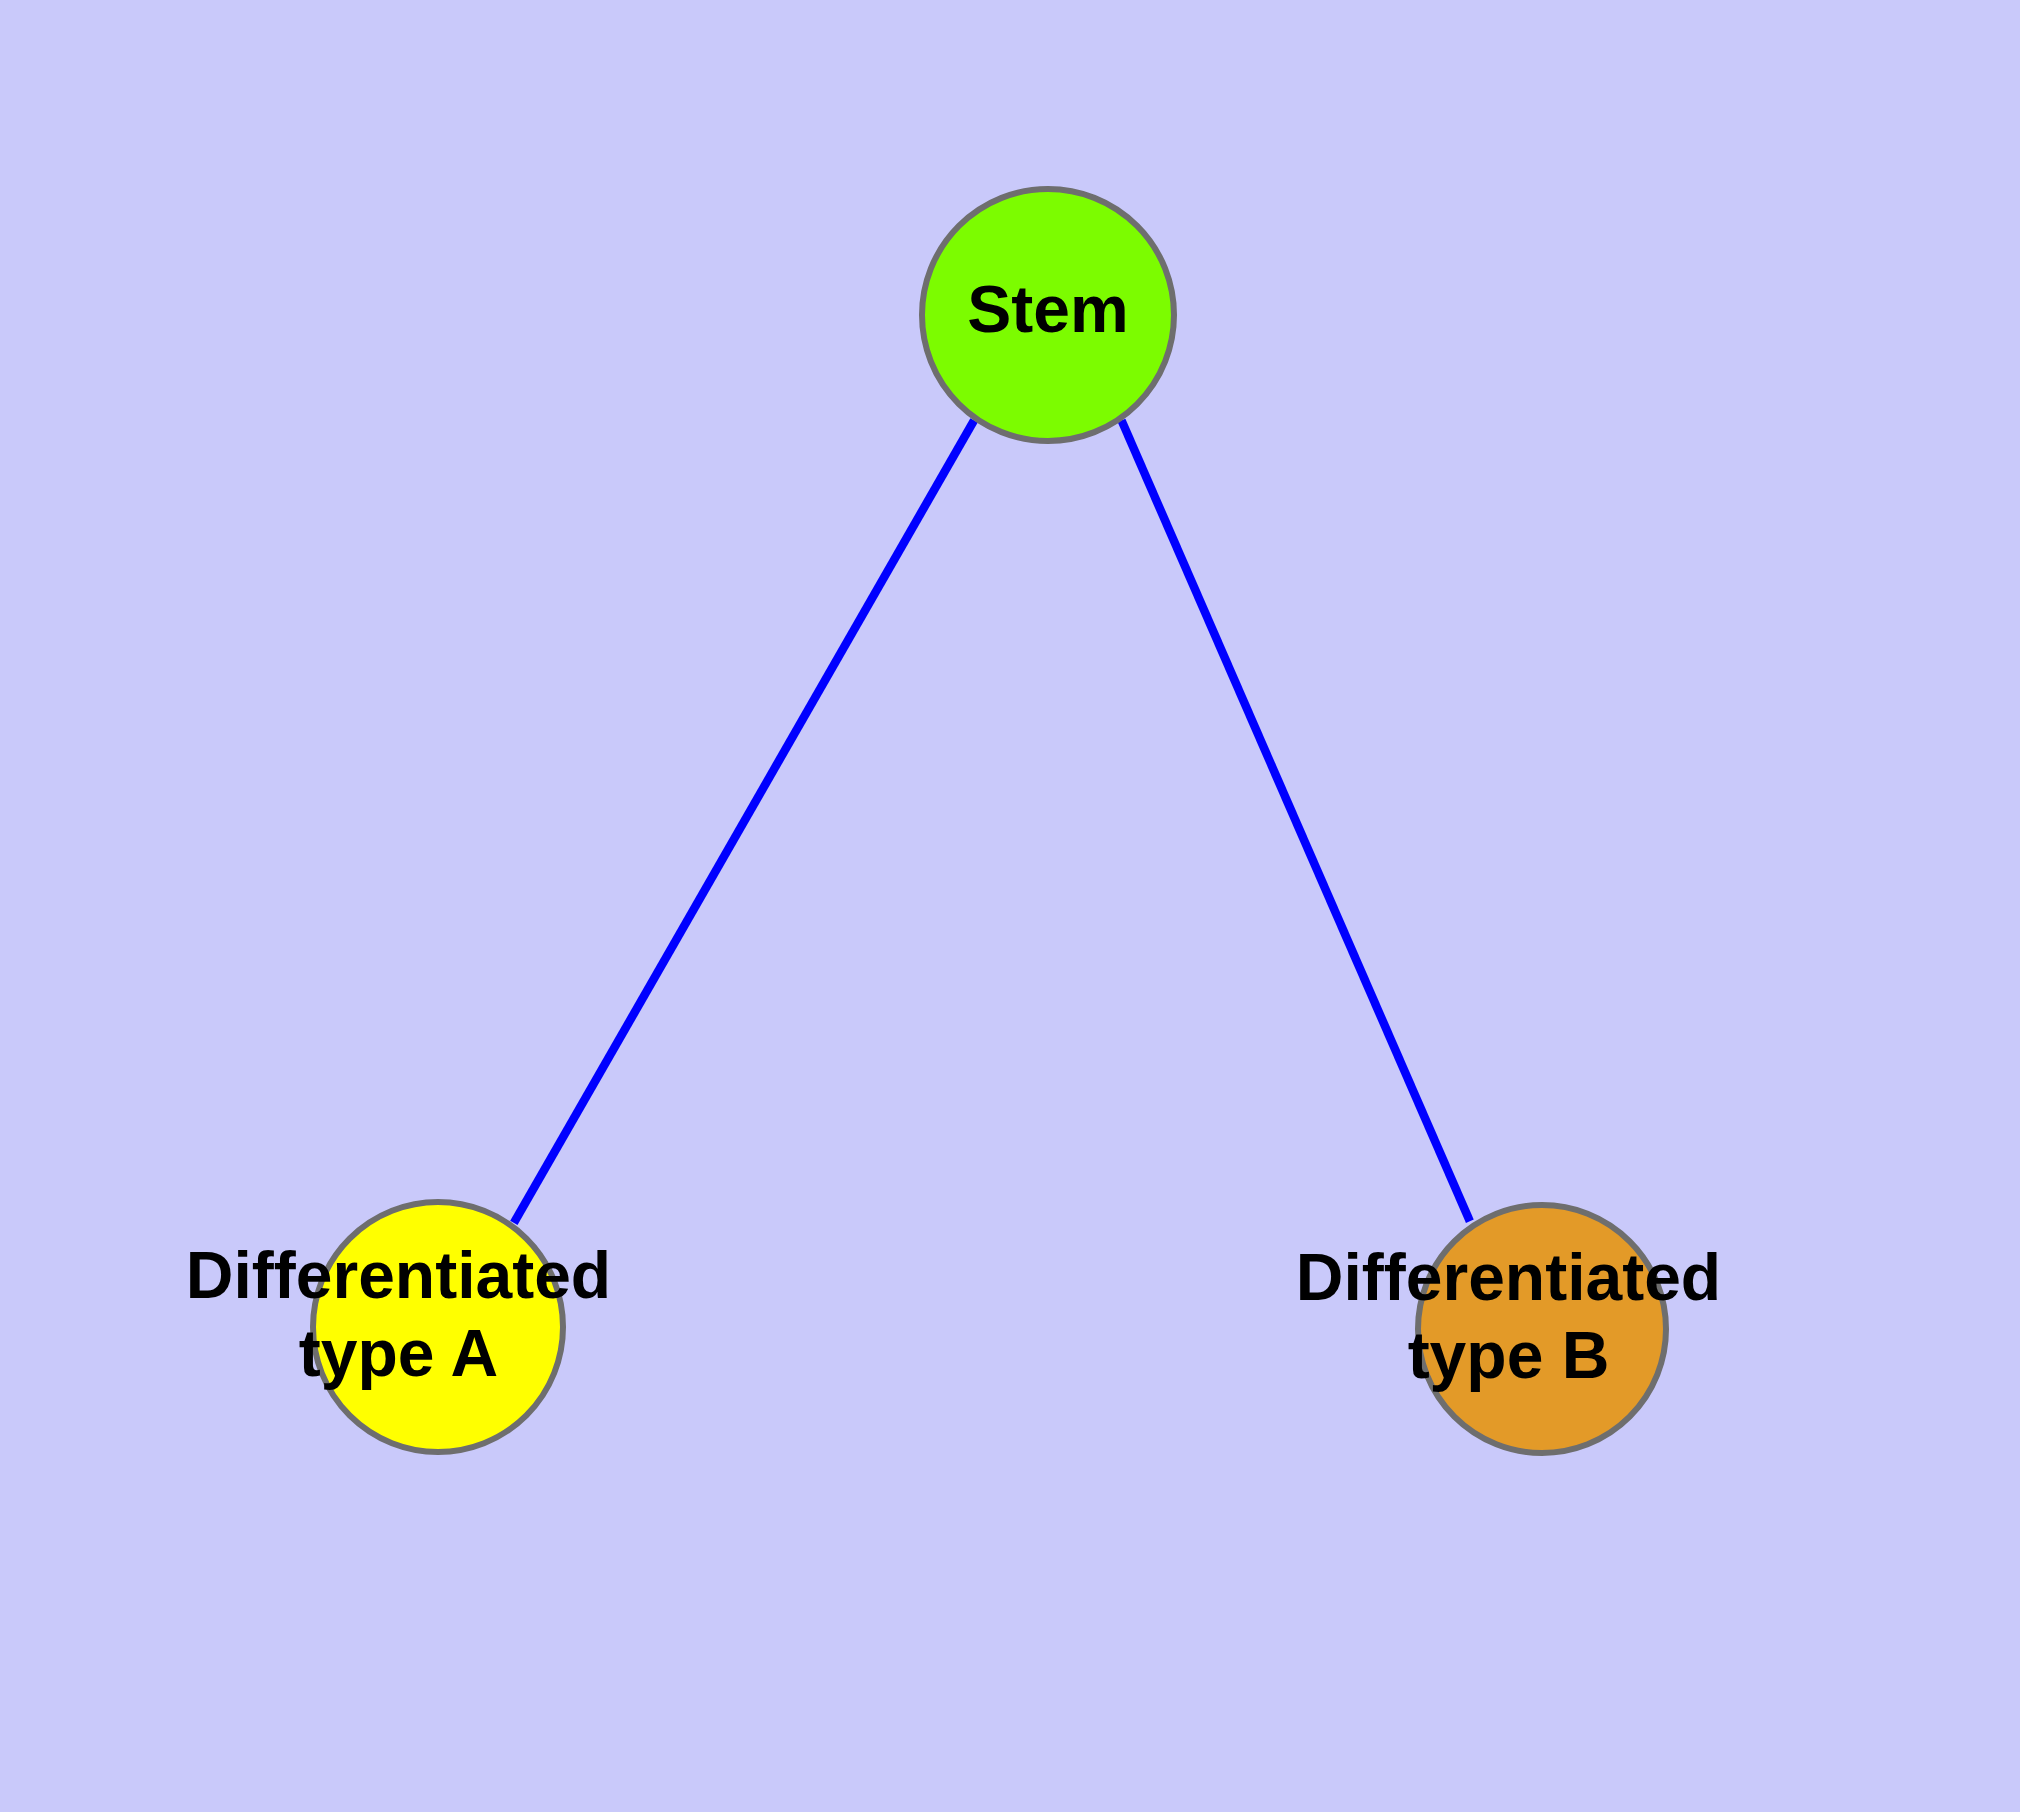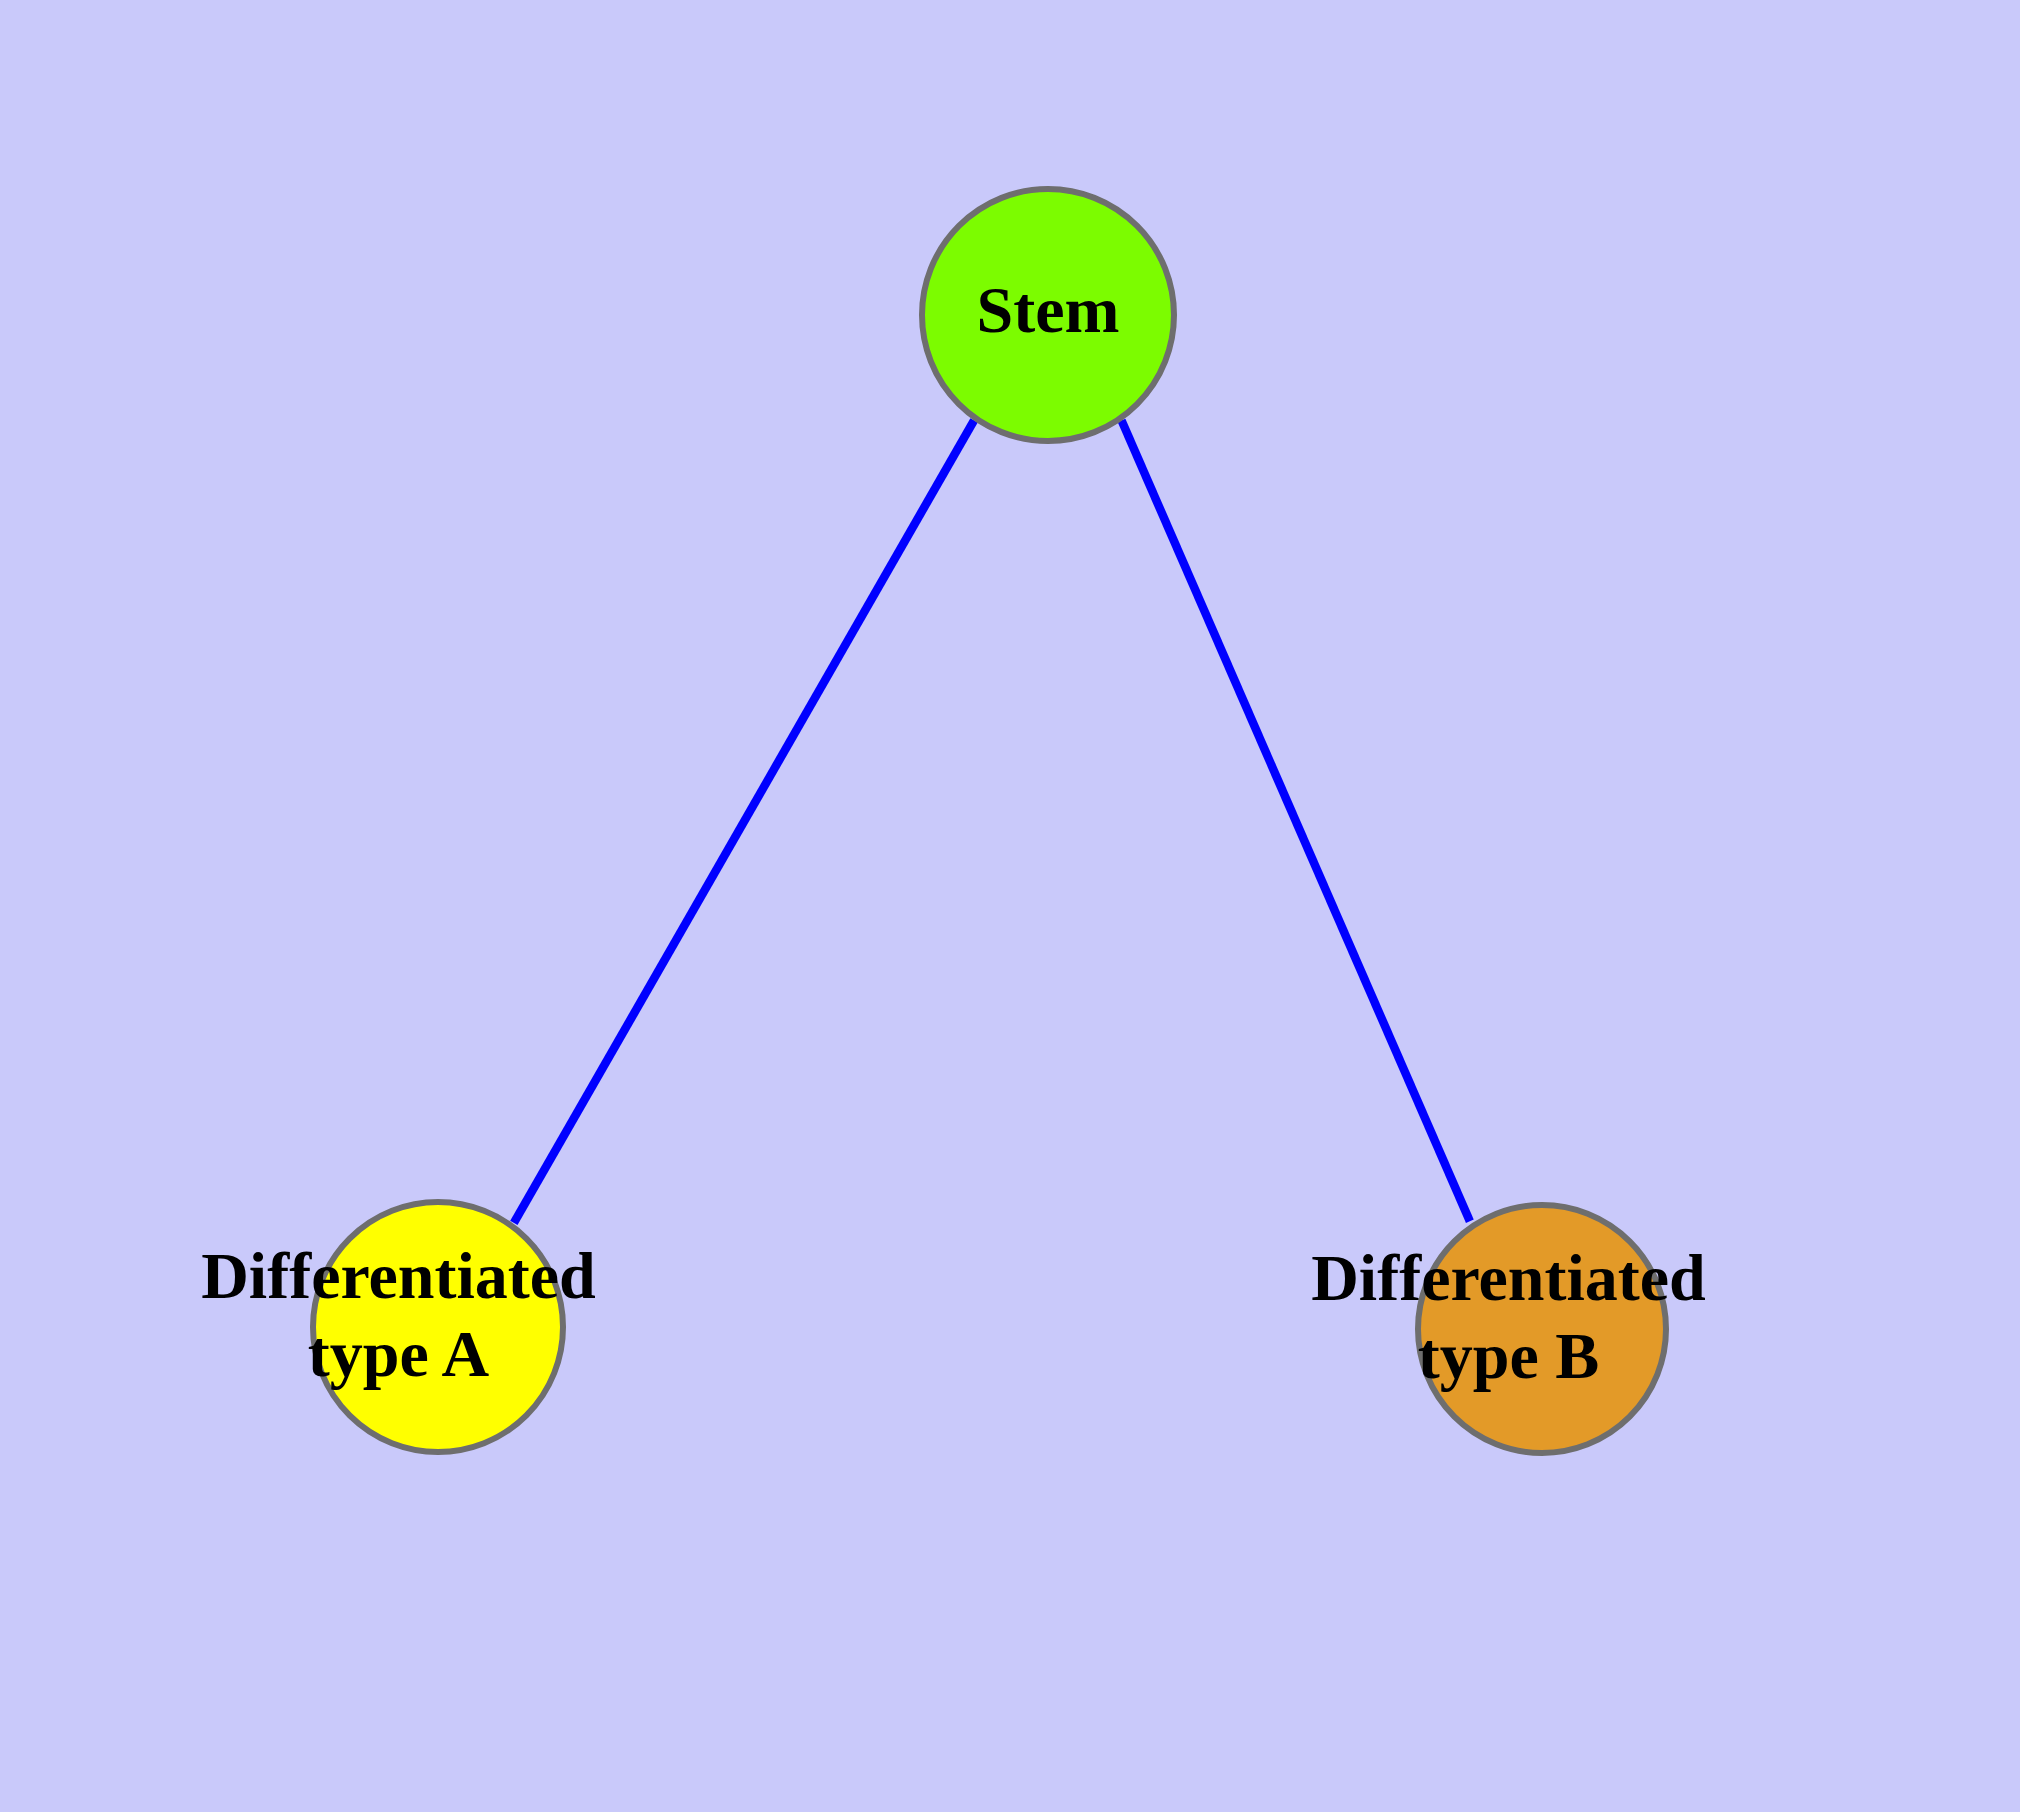--- a/index.html
+++ b/index.html
@@ -6,21 +6,21 @@
   html, body {
     margin: 0;
     padding: 0;
     background: #ffffff;
   }
   #canvas {
     position: relative;
     width: 2021px;
     height: 1812px;
     overflow: hidden;
-    font-family: Liberation Serif, serif;
+    font-family: Liberation Sans, sans-serif;
   }
   #bg-rect {
     position: absolute;
     left: 0; top: 0;
     width: 100%; height: 100%;
   }
   #edge-layer {
     position: absolute;
     left: 0; top: 0;
     width: 2021px;

